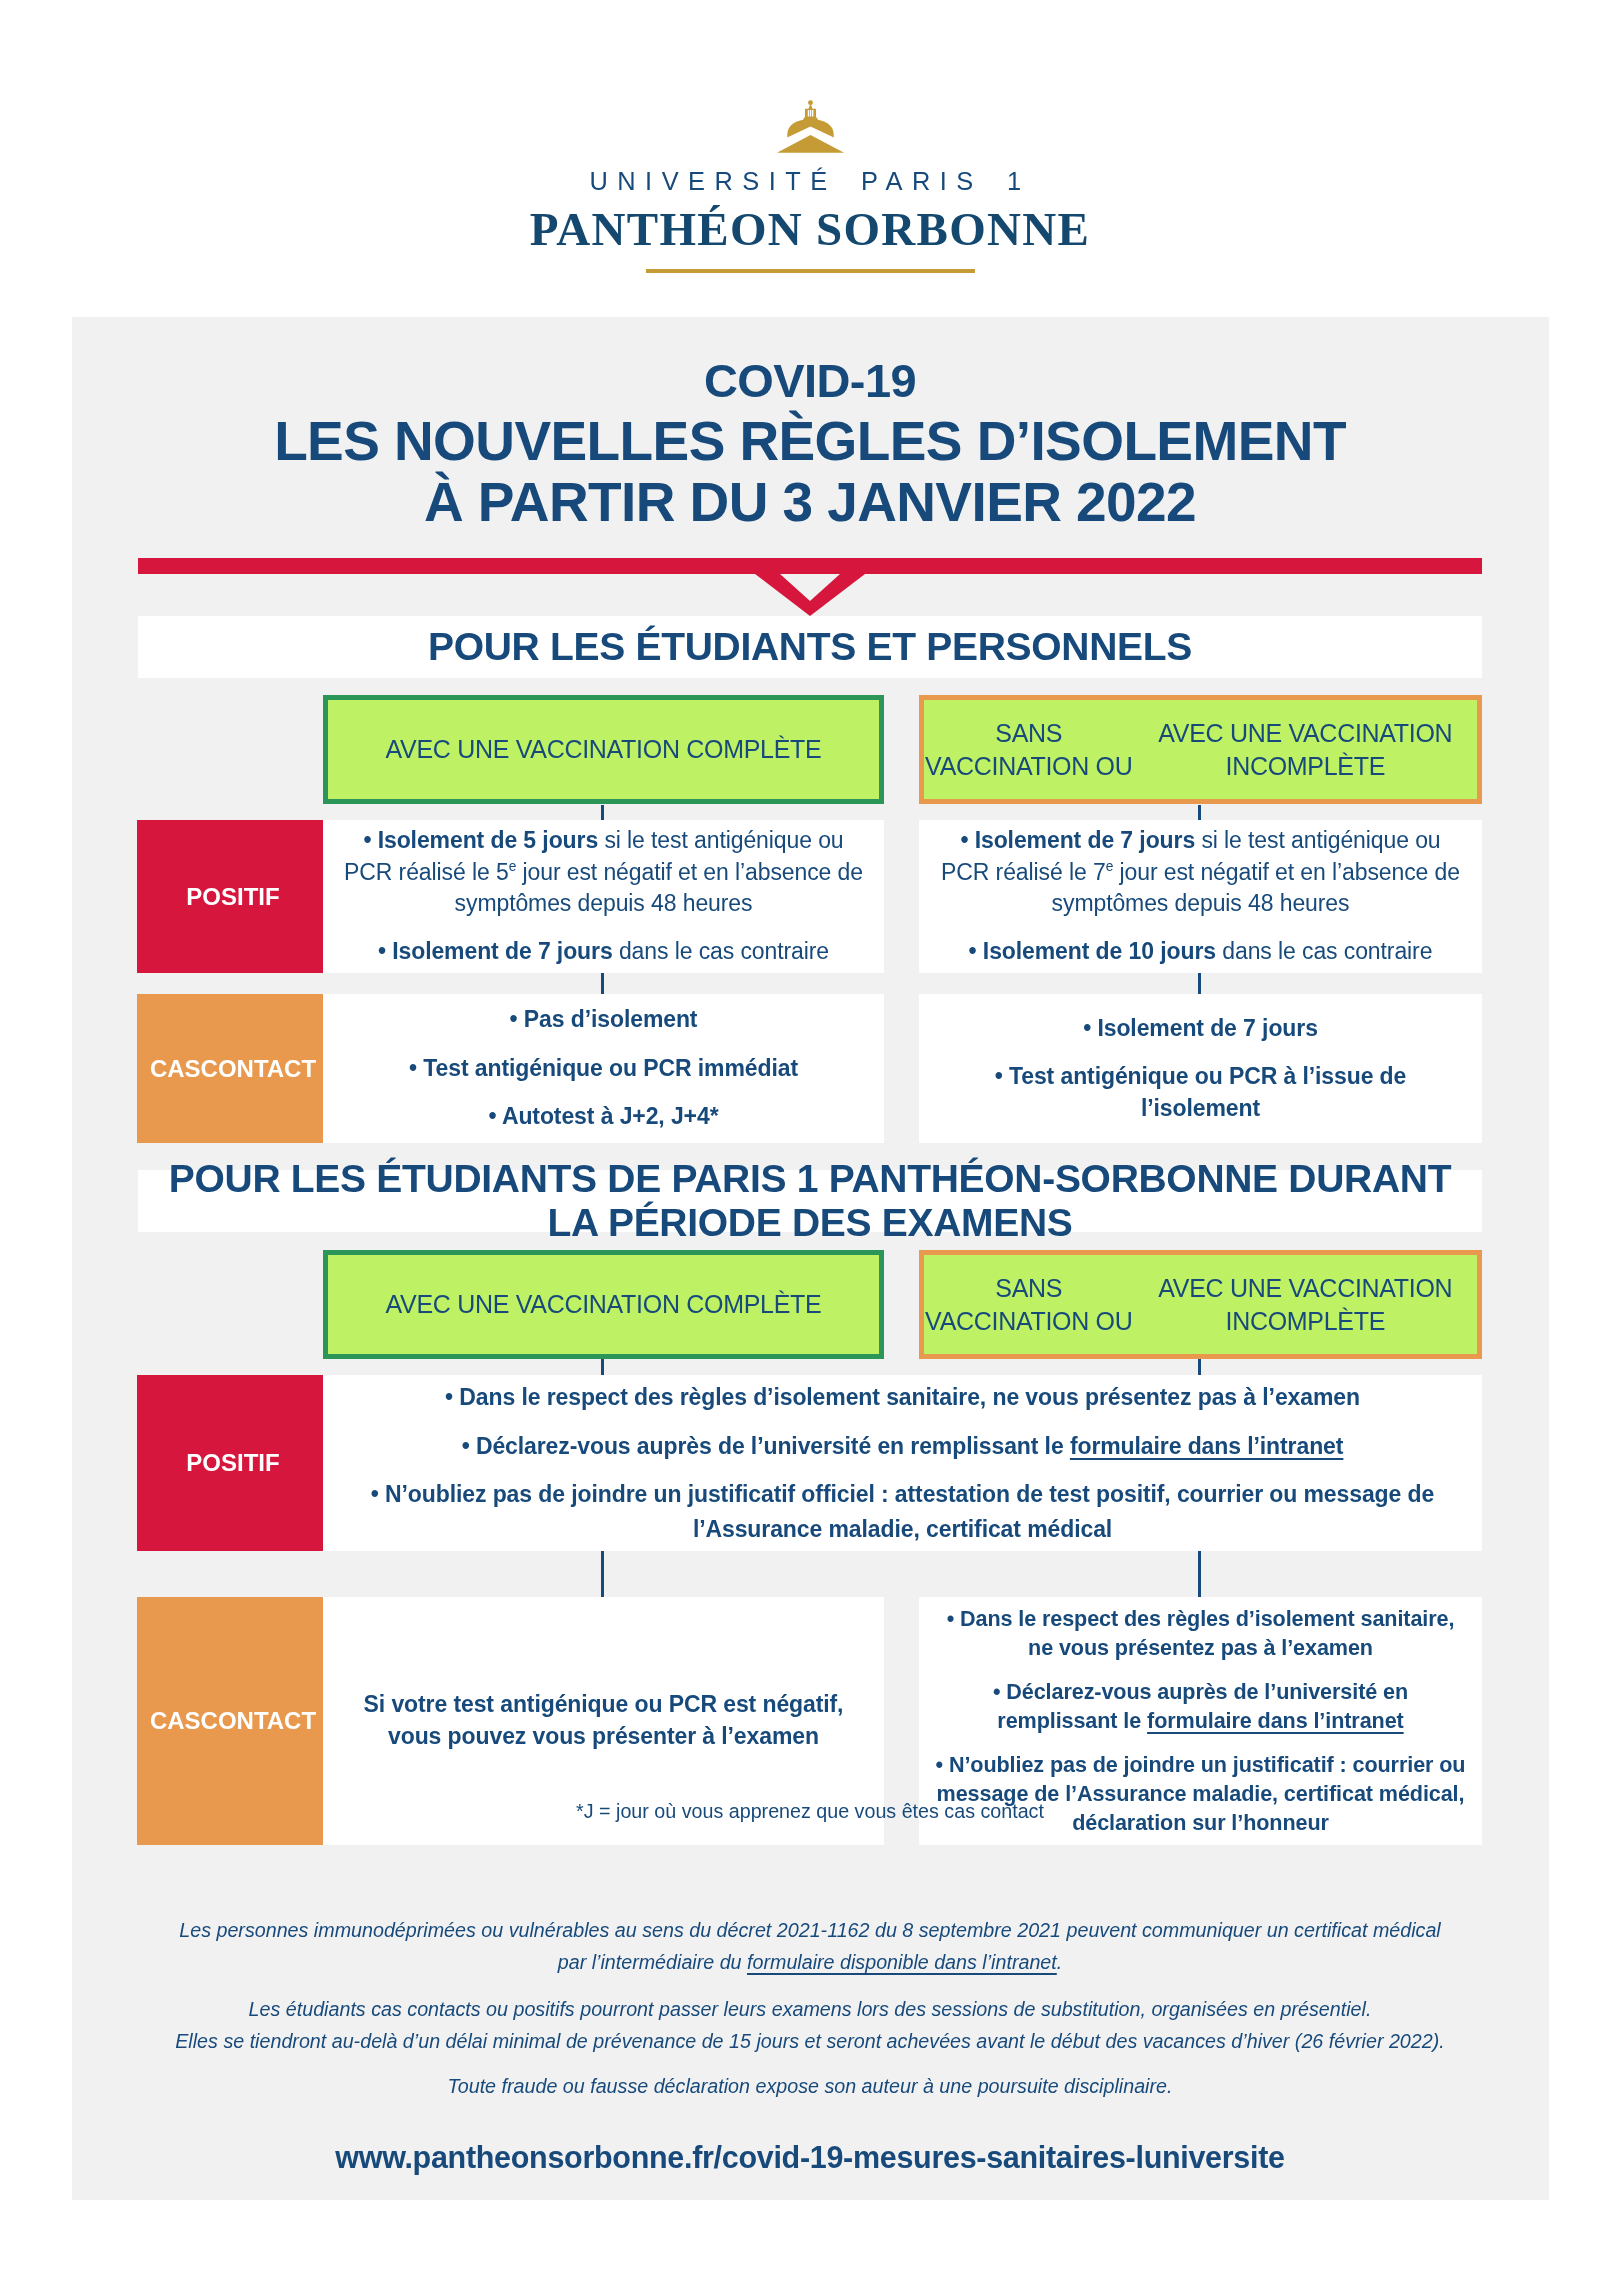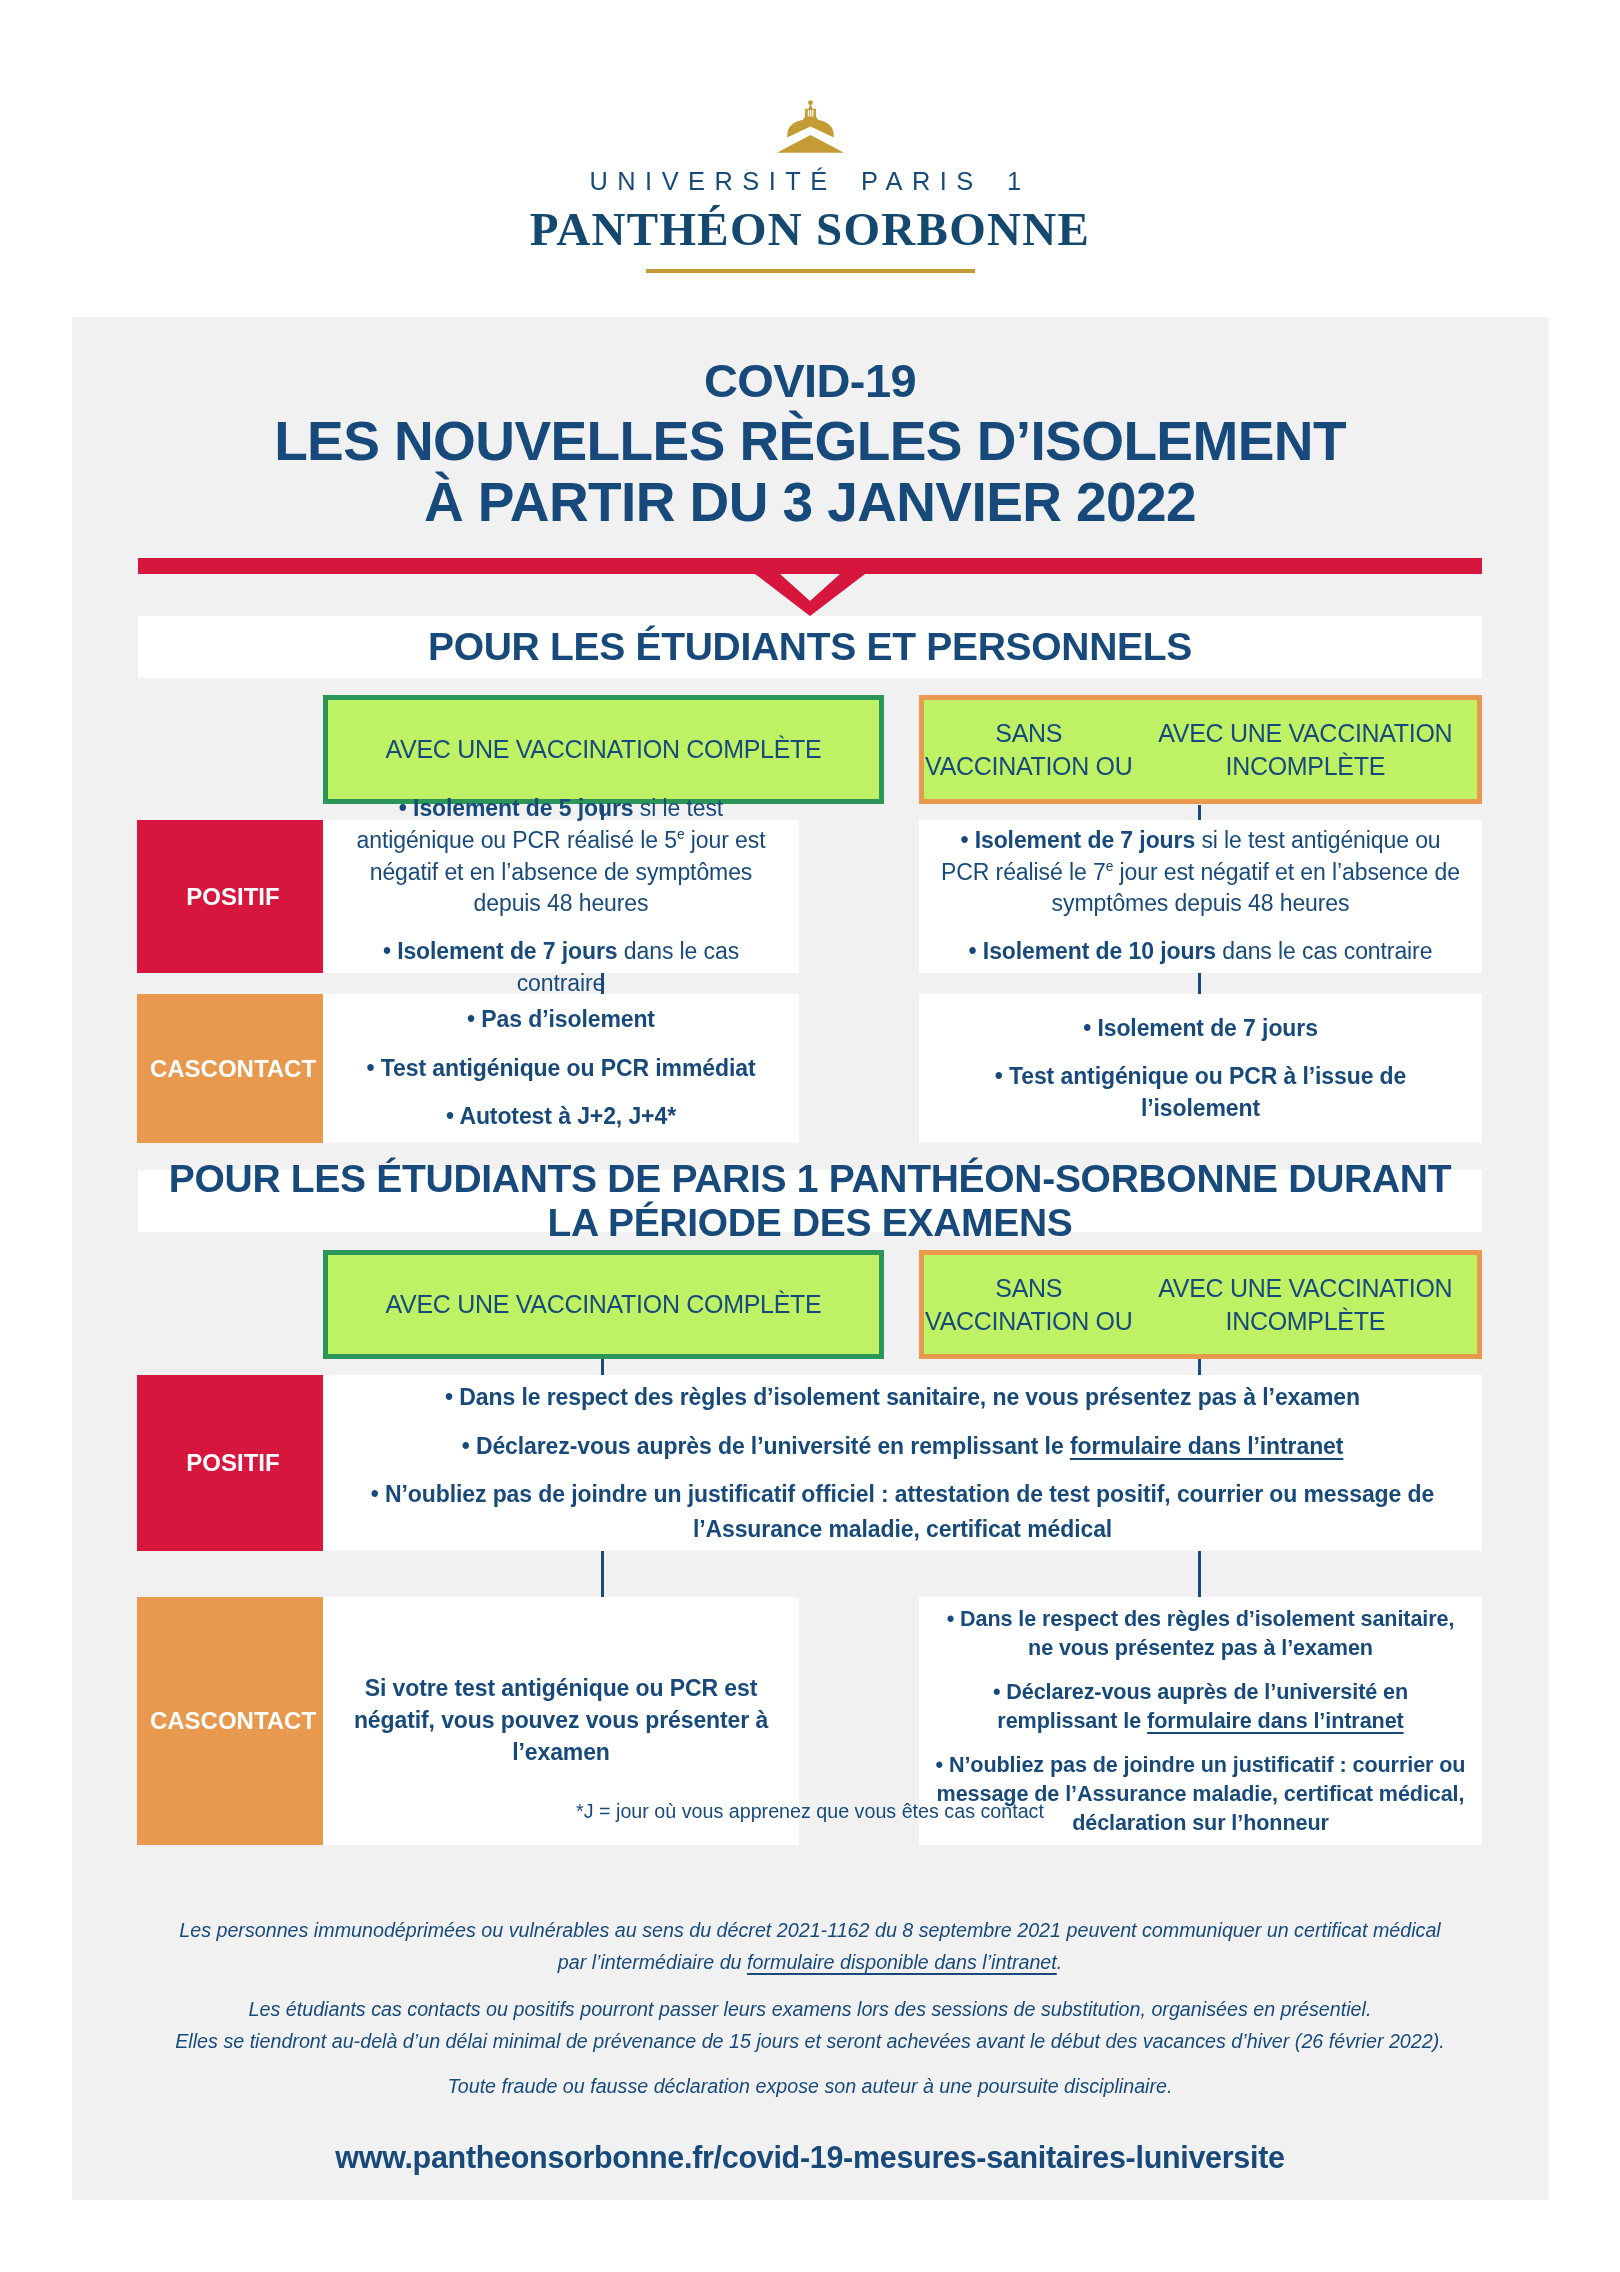--- a/index.html
+++ b/index.html
@@ -74,21 +74,21 @@
   sup{font-size:0.6em;}
   .link{text-decoration:underline;text-decoration-thickness:1.9px;text-underline-offset:4.4px;cursor:pointer;}
 
   .cell.a1,.cell.b1{top:820px;height:153px;}
   .cell.a2,.cell.b2{top:994px;height:149px;}
   .cell.span3{top:1375px;height:176px;left:323px;width:1159px;line-height:1.5;}
   .cell.span3 .bullet + .bullet{margin-top:14px;}
   .cell.a4,.cell.b4{top:1597px;height:248px;}
   .cell.b4{font-size:21.6px;line-height:1.34;padding:7.6px 14px;}
   .cell.b4 .bullet + .bullet{margin-top:15.2px;}
-  .cell.colL{left:323px;width:476px;}
+  .cell.colL{left:323px;width:561px;}
   .cell.colR{left:919px;width:563px;}
 
   .lab1{top:820px;height:153px;}
   .lab2{top:994px;height:149px;}
   .lab3{top:1375px;height:176px;}
   .lab4{top:1597px;height:248px;}
 
   
   .note{position:absolute;left:138px;width:1344px;text-align:center;font-size:19.7px;line-height:1.62;}
   .note.italic{font-style:italic;}

